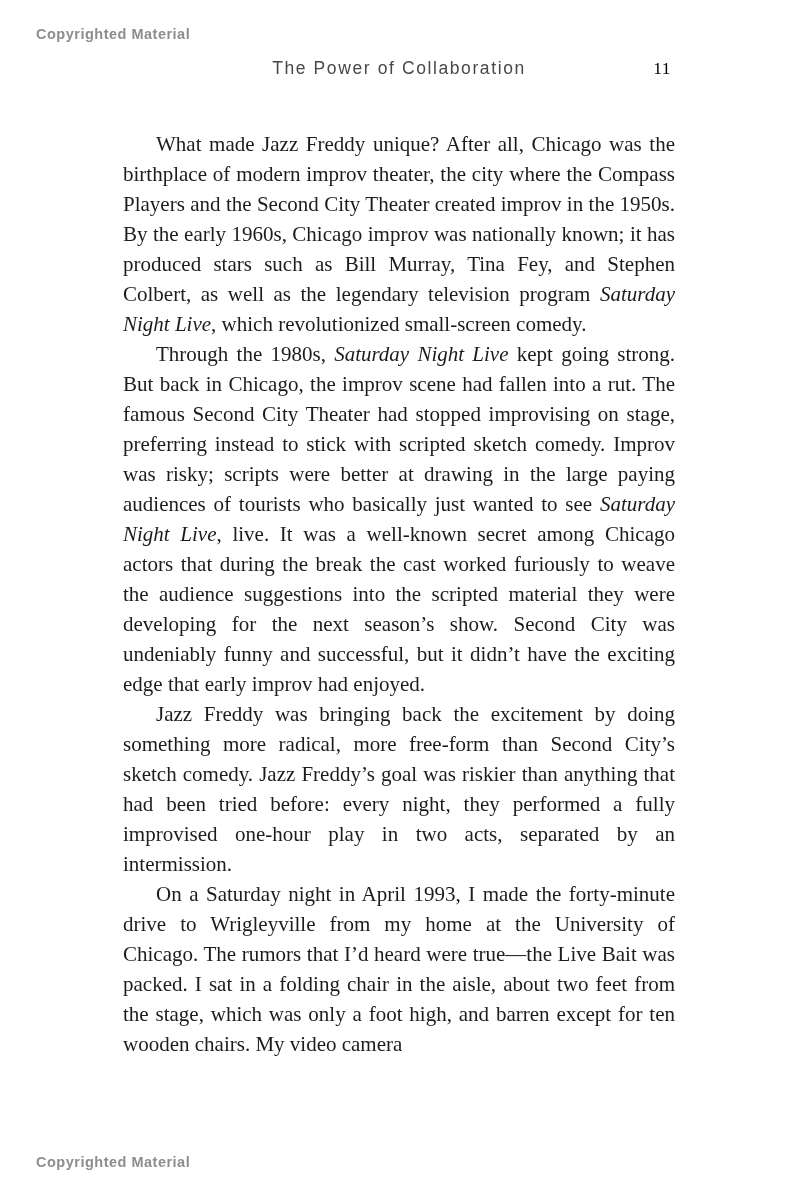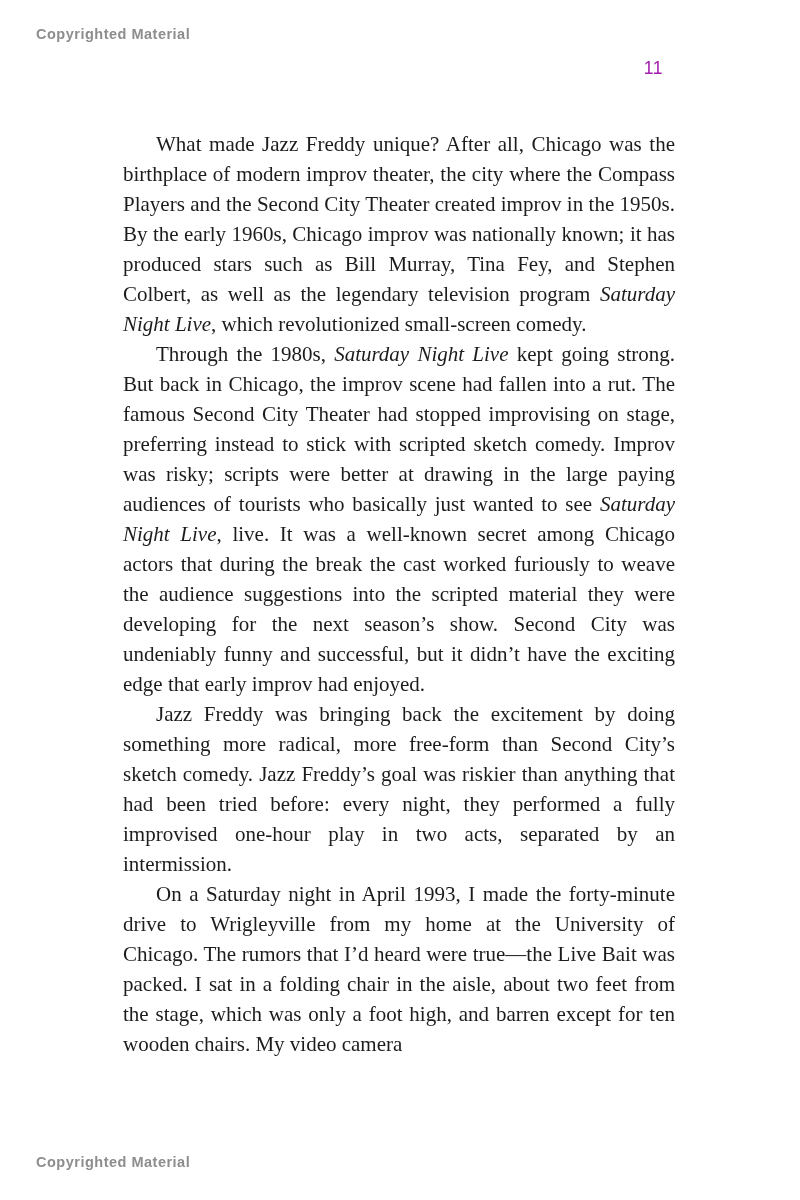--- a/index.html
+++ b/index.html
@@ -40,24 +40,25 @@
     color: #484848;
   }
   .running-title {
     display: block;
     width: 100%;
     text-align: center;
     letter-spacing: 1.6px;
   }
   .page-number {
     position: absolute;
-    right: 12px;
+    right: 4px;
     top: 0;
     letter-spacing: 0.5px;
-    color: #a21caf;
+    color: #000000;
+    font-family: Liberation Serif, serif;
   }
   .body-text {
     position: absolute;
     top: 129px;
     left: 123px;
     width: 552px;
     font-family: "Liberation Serif", "DejaVu Serif", serif;
     font-size: 21px;
     line-height: 30px;
     color: #1c1c1c;
@@ -73,20 +74,21 @@
   }
 </style>
 </head>
 <body>
 
 <div class="page">
 
   <div class="copyright top">Copyrighted Material</div>
 
   <div class="running-head">
+    <span class="running-title">The Power of Collaboration</span>
     <span class="page-number">11</span>
   </div>
 
   <div class="body-text" id="body-text">
       <p>What made Jazz Freddy unique? After all, Chicago was the birthplace of modern improv theater, the city where the Compass Players and the Second City Theater created improv in the 1950s. By the early 1960s, Chicago improv was nationally known; it has produced stars such as Bill Murray, Tina Fey, and Stephen Colbert, as well as the legendary television program <em>Saturday Night Live</em>, which revolutionized small-screen comedy.</p>
       <p>Through the 1980s, <em>Saturday Night Live</em> kept going strong. But back in Chicago, the improv scene had fallen into a rut. The famous Second City Theater had stopped improvising on stage, preferring instead to stick with scripted sketch comedy. Improv was risky; scripts were better at drawing in the large paying audiences of tourists who basically just wanted to see <em>Saturday Night Live</em>, live. It was a well-known secret among Chicago actors that during the break the cast worked furiously to weave the audience suggestions into the scripted material they were developing for the next season’s show. Second City was undeniably funny and successful, but it didn’t have the exciting edge that early improv had enjoyed.</p>
       <p>Jazz Freddy was bringing back the excitement by doing something more radical, more free-form than Second City’s sketch comedy. Jazz Freddy’s goal was riskier than anything that had been tried before: every night, they performed a fully improvised one-hour play in two acts, separated by an intermission.</p>
       <p>On a Saturday night in April 1993, I made the forty-minute drive to Wrigleyville from my home at the University of Chicago. The rumors that I’d heard were true—the Live Bait was packed. I sat in a folding chair in the aisle, about two feet from the stage, which was only a foot high, and barren except for ten wooden chairs. My video camera</p>
     </div>
 

